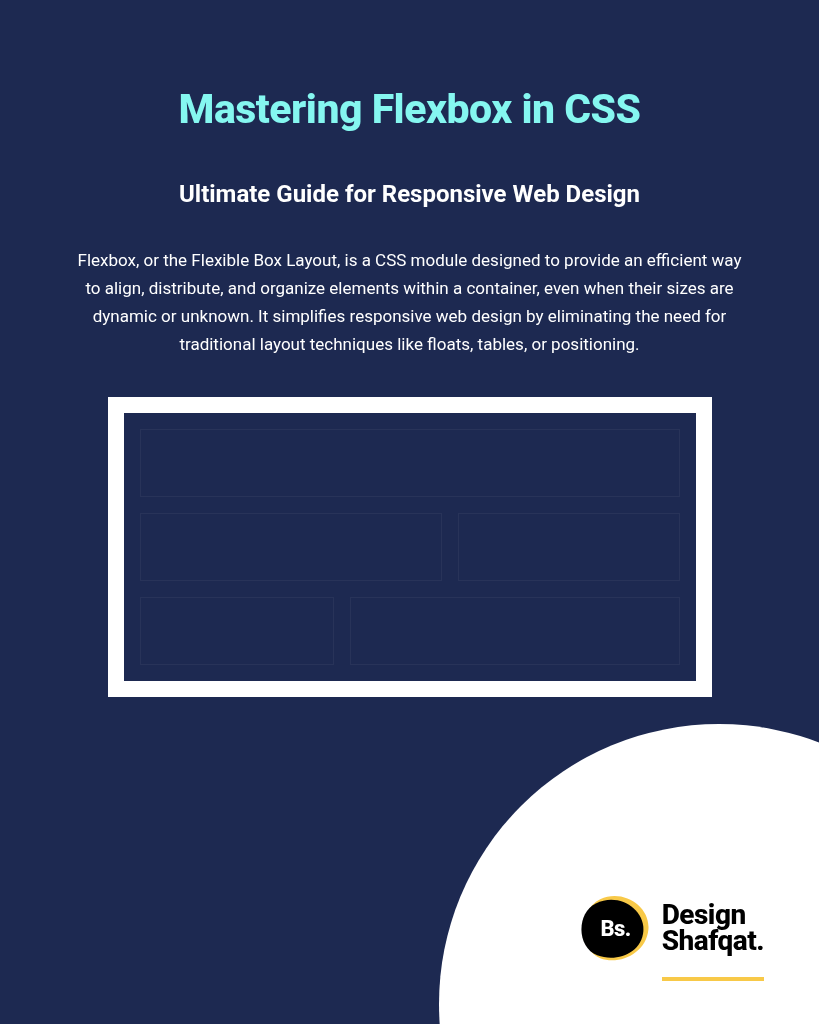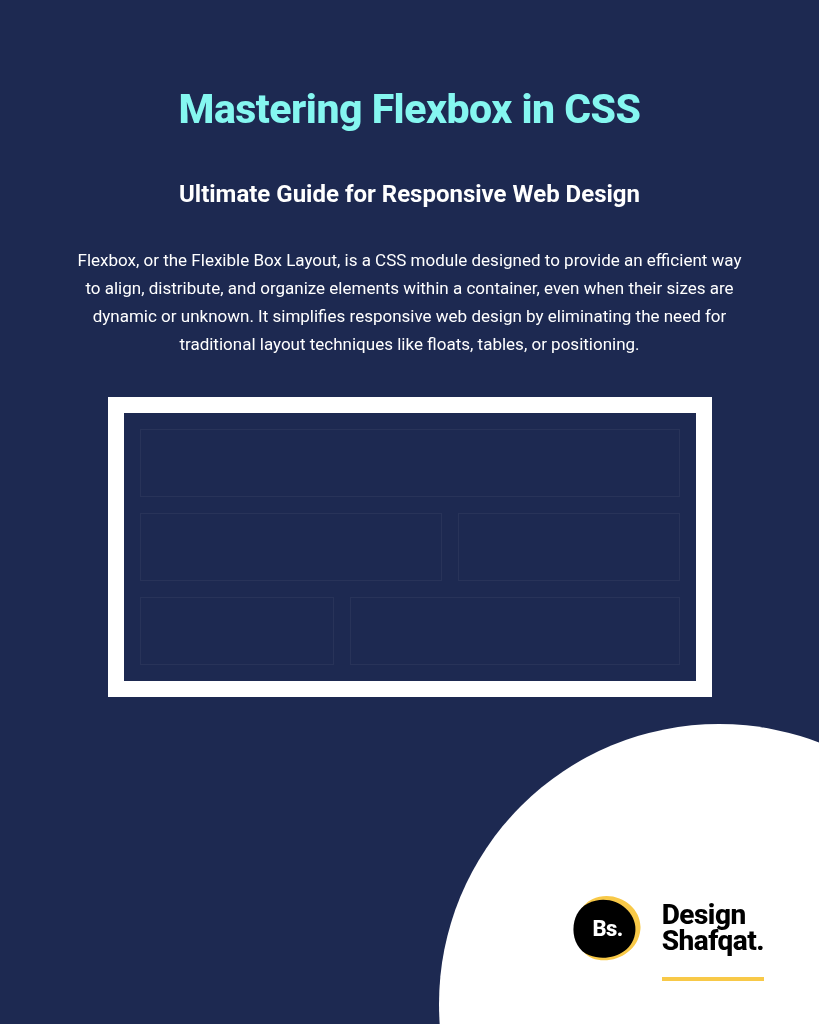--- a/index.html
+++ b/index.html
@@ -64,21 +64,21 @@
     height: 560px;
     background: #fff;
     border-radius: 50%;
   }
   .logo-wrap {
     position: absolute;
     right: 55px;
     bottom: 60px;
     display: flex;
     align-items: center;
-    gap: 18px;
+    gap: 10px;
   }
   .logo-blob {
     position: relative;
     width: 72px;
     height: 72px;
   }
   .logo-blob svg { width: 100%; height: 100%; display: block; }
   .logo-bs {
     position: absolute;
     top: 50%; left: 50%;

